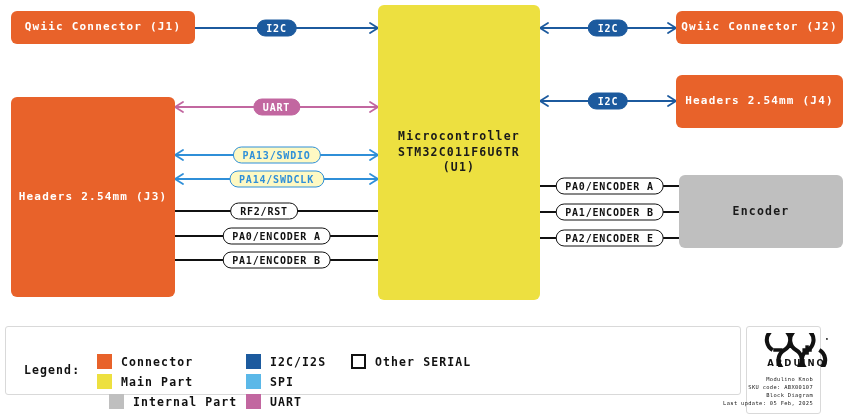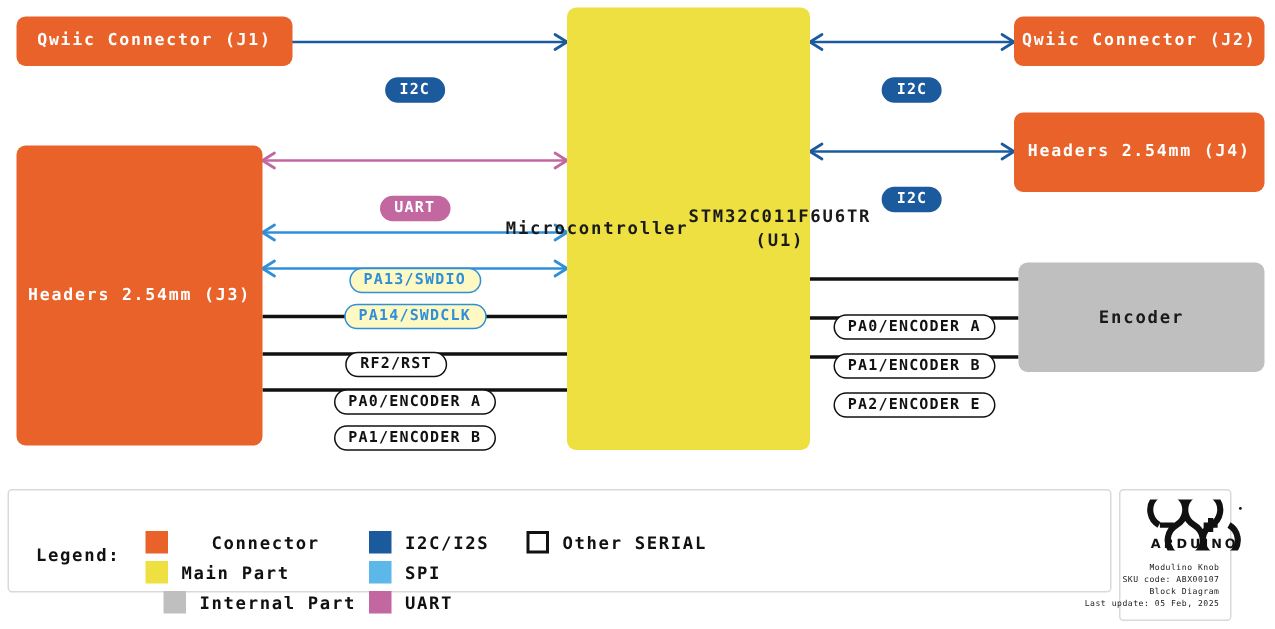--- a/index.html
+++ b/index.html
@@ -13,21 +13,21 @@
        font-weight:bold;letter-spacing:1.2px;line-height:1.35;}
   .blk.connector{background:#E8622A;color:#ffffff;font-size:11px;}
   .blk.main{background:#EDE040;color:#1a1a1a;font-size:11.5px;}
   .blk.internal{background:#BFBFBF;color:#1a1a1a;font-size:11.5px;}
 
   .pill{position:absolute;transform:translate(-50%,-50%);
         border-radius:999px;background:#ffffff;box-sizing:border-box;
         display:flex;align-items:center;justify-content:center;
         font-family:"DejaVu Sans Mono","Liberation Mono",monospace;
         font-weight:bold;white-space:nowrap;padding:0 9px;height:17px;
-        font-size:10px;letter-spacing:.8px;margin-top:32px;}
+        font-size:10px;letter-spacing:.8px;}
   .pill.i2c{background:#1C5A9E;color:#ffffff;border:1.5px solid #1C5A9E;}
   .pill.uart{background:#C267A0;color:#ffffff;border:1.5px solid #C267A0;}
   .pill.spi{background:#fef9c3;color:#2F8FD8;border:1.6px solid #2F8FD8;}
   .pill.serial{background:#ffffff;color:#111111;border:1.8px solid #111111;}
 
   #legend{position:absolute;left:5px;top:326px;width:736px;height:69px;
           background:#ffffff;border:1px solid #d9d9d9;border-radius:3px;box-sizing:border-box;}
   #legend-title{position:absolute;left:18px;top:36px;font-size:11.5px;font-weight:bold;
                 color:#111;letter-spacing:1.1px;
                 font-family:"DejaVu Sans Mono","Liberation Mono",monospace;}
@@ -78,21 +78,21 @@
       <line x1="540" y1="212" x2="679" y2="212" stroke="#111111" stroke-width="2.2"></line>
       <line x1="540" y1="238" x2="679" y2="238" stroke="#111111" stroke-width="2.2"></line>
     </svg>
   <div id="blocks-layer">
       <div class="blk connector" style="left: 11px; top: 11px; width: 184px; height: 33px; flex-direction: column;">
         <div>Qwiic Connector (J1)</div>
       </div>
       <div class="blk connector" style="left: 11px; top: 97px; width: 164px; height: 200px; flex-direction: column;">
         <div>Headers 2.54mm (J3)</div>
       </div>
-      <div class="blk main" style="left: 378px; top: 5px; width: 162px; height: 295px; flex-direction: row;">
+      <div class="blk main" style="left: 378px; top: 5px; width: 162px; height: 295px; flex-direction: column;">
         <div>Microcontroller</div>
         <div>STM32C011F6U6TR (U1)</div>
       </div>
       <div class="blk connector" style="left: 676px; top: 11px; width: 167px; height: 33px; flex-direction: column;">
         <div>Qwiic Connector (J2)</div>
       </div>
       <div class="blk connector" style="left: 676px; top: 75px; width: 167px; height: 53px; flex-direction: column;">
         <div>Headers 2.54mm (J4)</div>
       </div>
       <div class="blk internal" style="left: 679px; top: 175px; width: 164px; height: 73px; flex-direction: column;">
@@ -111,21 +111,21 @@
       <div class="pill i2c" style="left: 608px; top: 101px;">I2C</div>
       <div class="pill serial" style="left: 609.5px; top: 186px;">PA0/ENCODER A</div>
       <div class="pill serial" style="left: 609.5px; top: 212px;">PA1/ENCODER B</div>
       <div class="pill serial" style="left: 609.5px; top: 238px;">PA2/ENCODER E</div>
     </div>
 </div>
 
 <div id="legend">
   <div id="legend-title">Legend:</div>
   <div id="legend-items">
-      <div class="lg-item" style="left: 91px; top: 27px; gap: 20px;">
+      <div class="lg-item" style="left: 91px; top: 27px;">
         <div class="lg-sw" style="background: rgb(232, 98, 42);"></div>
         <div class="lg-lb">Connector</div>
       </div>
       <div class="lg-item" style="left: 91px; top: 47px;">
         <div class="lg-sw" style="background: rgb(237, 224, 64);"></div>
         <div class="lg-lb">Main Part</div>
       </div>
       <div class="lg-item" style="left: 91px; top: 67px; padding-left: 12px;">
         <div class="lg-sw" style="background: rgb(191, 191, 191);"></div>
         <div class="lg-lb">Internal Part</div>

